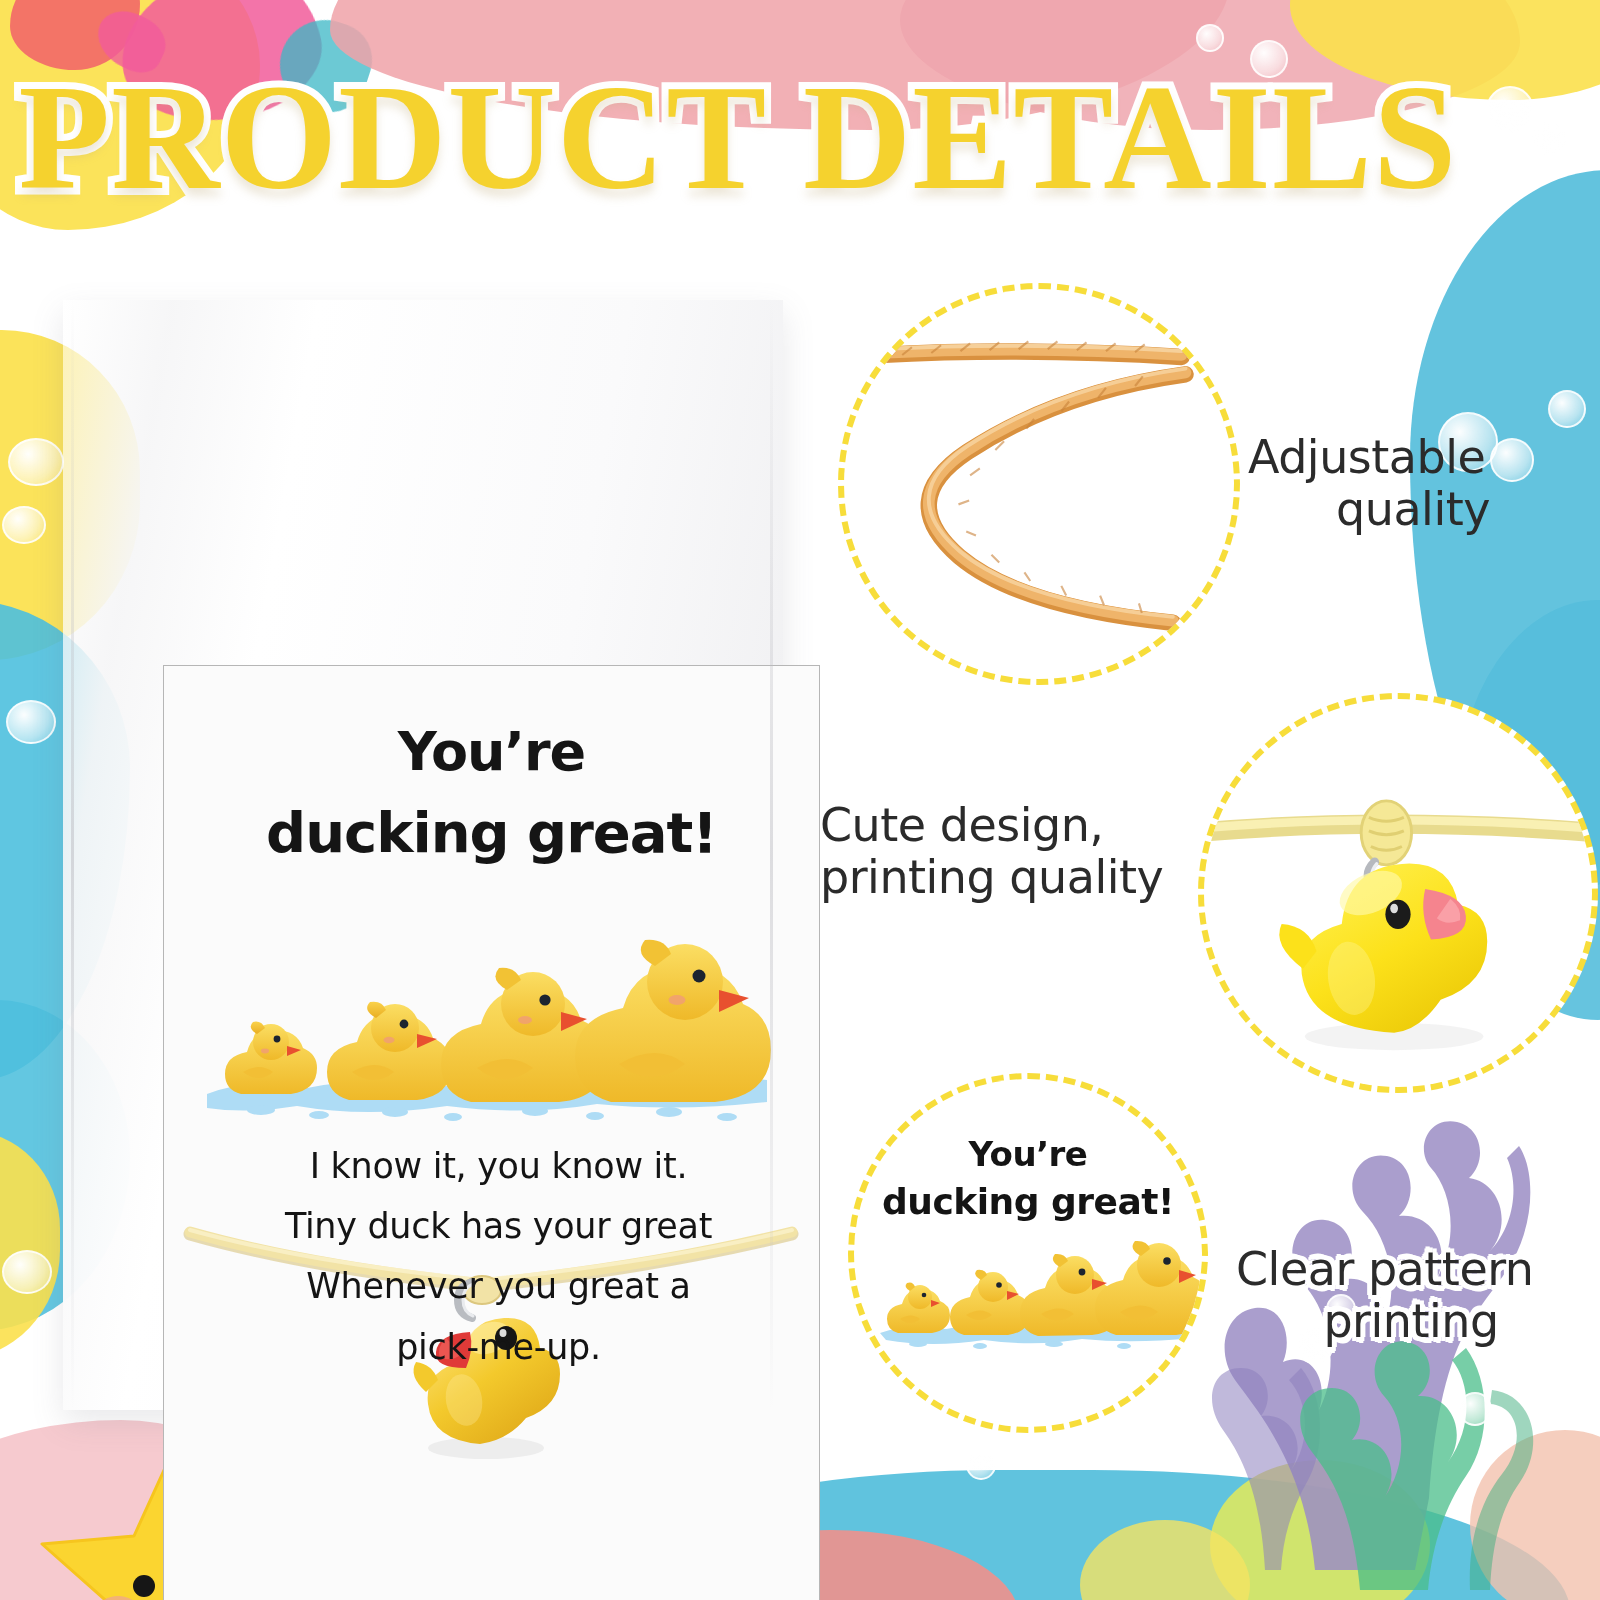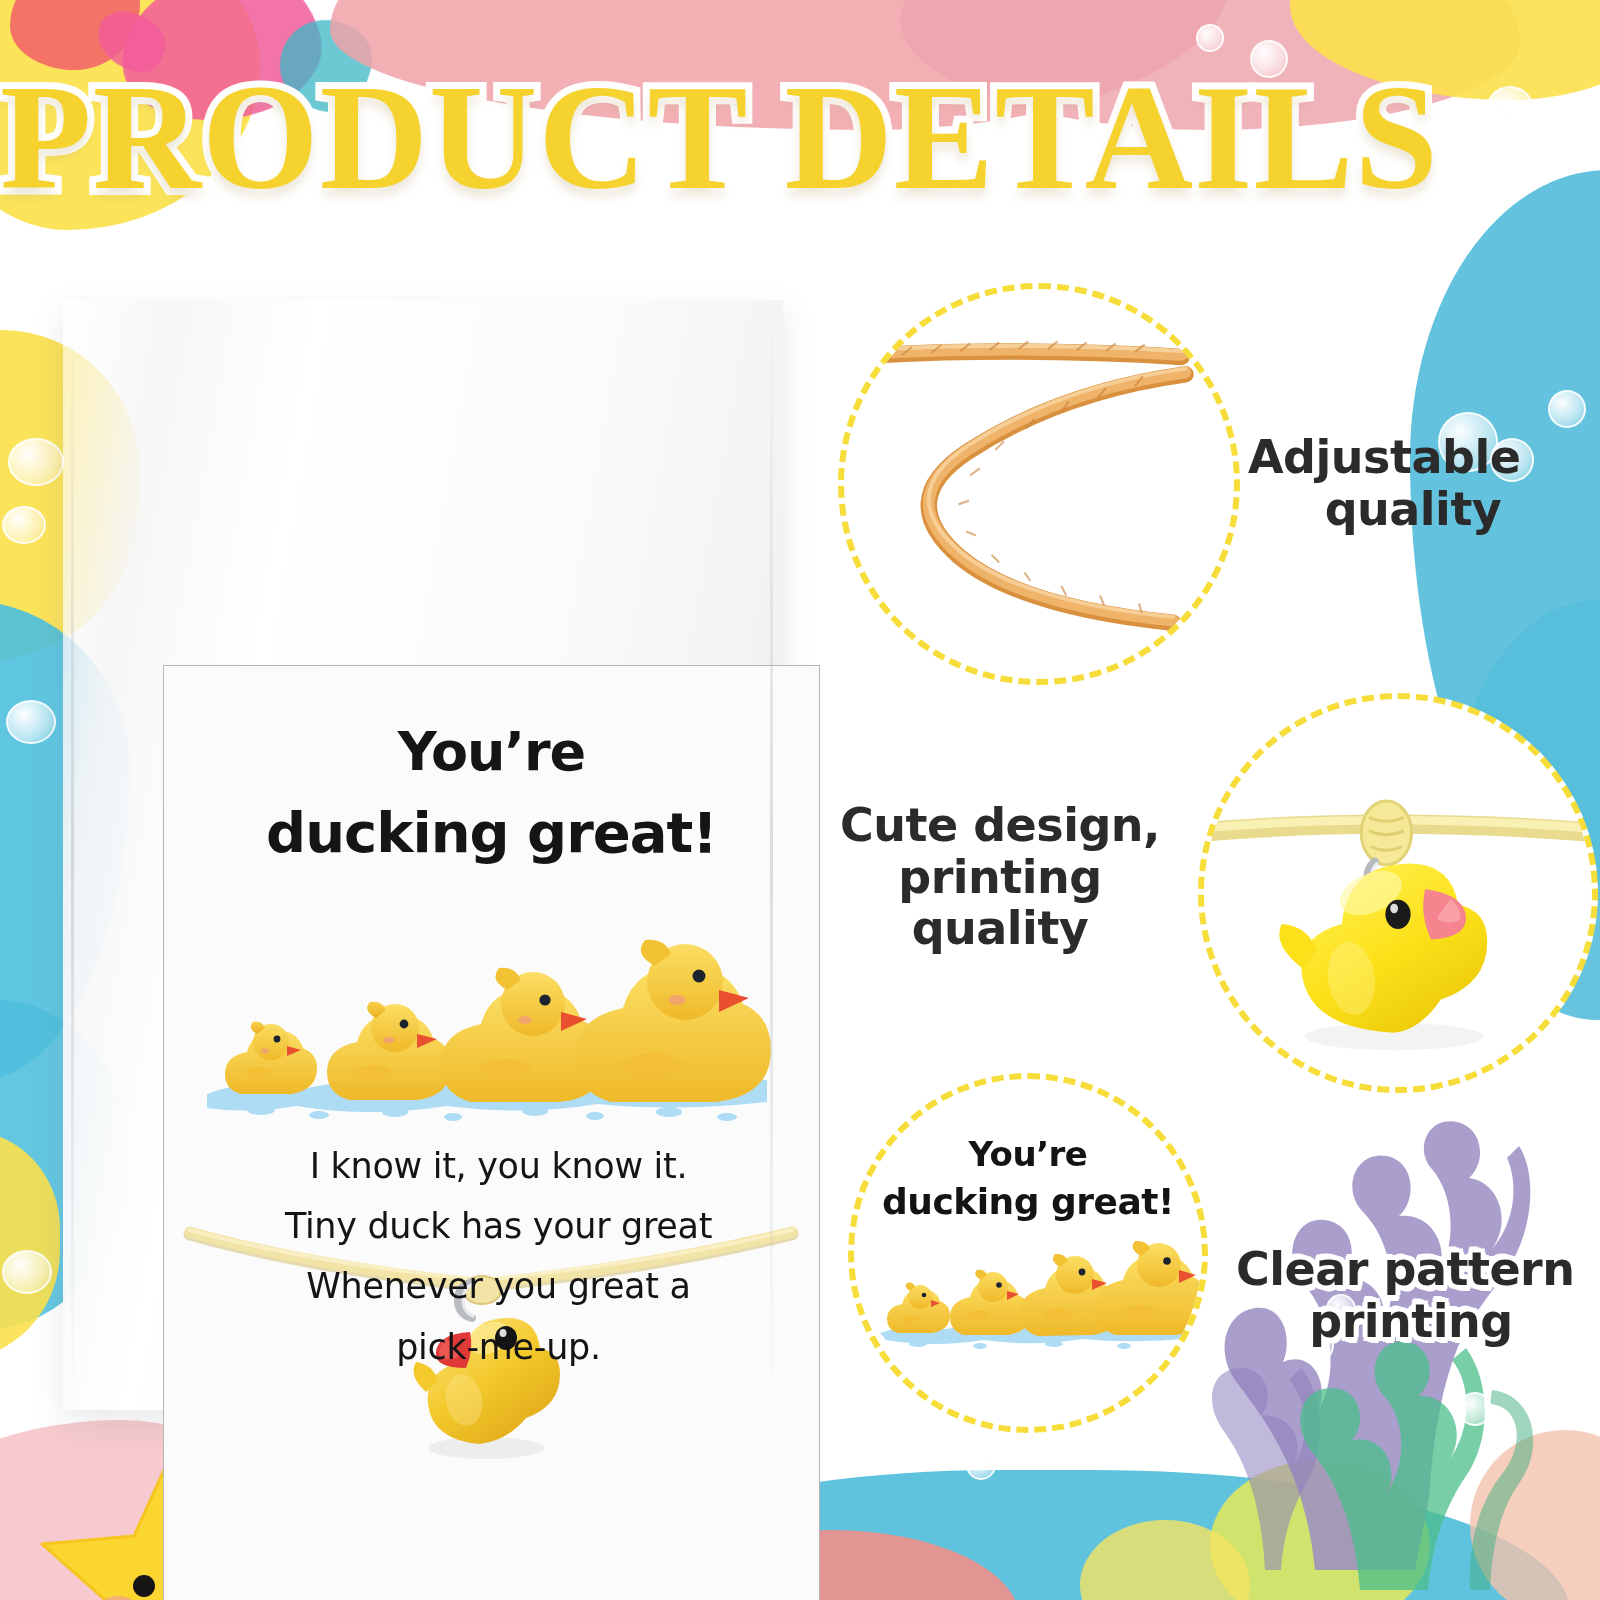--- a/index.html
+++ b/index.html
@@ -74,21 +74,21 @@
     border-radius:50%;opacity:.8;}
   #b-peach{left:1470px;top:1430px;width:190px;height:190px;background:#F3C2AE;
     border-radius:50%;opacity:.8;}
 
   .bubble{position:absolute;border-radius:50%;
     background:radial-gradient(circle at 35% 32%, rgba(255,255,255,.98), rgba(255,255,255,.55) 60%, rgba(255,255,255,.12) 100%);
     border:2px solid rgba(255,255,255,.85);}
 
   
   #title{
-    position:absolute;left:0;top:62px;width:1476px;text-align:left;
+    position:absolute;left:0;top:62px;width:1476px;text-align:center;
     font-family:"Liberation Serif",serif;font-weight:bold;
     font-size:150px;letter-spacing:1px;line-height:1;
     color:#F5D22E;
     -webkit-text-stroke:14px #ffffff;paint-order:stroke fill;
     text-shadow:0 8px 10px rgba(190,170,120,.28);
     white-space:nowrap;
   }
 
   
   #bag{
@@ -129,25 +129,25 @@
   .circle{
     position:absolute;border-radius:50%;
     border:6px dashed #F7DD3A;background:#ffffff;
     box-sizing:border-box;overflow:hidden;
   }
   #circle-cord{left:838px;top:283px;width:402px;height:402px;}
   #circle-charm{left:1198px;top:693px;width:400px;height:400px;}
   #circle-print{left:848px;top:1073px;width:360px;height:360px;}
 
   .feat-label{
-    position:absolute;font-family:"DejaVu Sans",sans-serif;font-weight:bold;
+    position:absolute;font-family:"DejaVu Sans",sans-serif;font-weight:normal;
     color:#2B2B2B;font-size:46px;line-height:1.12;letter-spacing:-.5px;
   }
   #label-adjustable{left:1248px;top:432px;width:330px;text-align:left;}
-  #label-cute{left:820px;top:800px;width:360px;text-align:center;}
+  #label-cute{left:820px;top:800px;width:360px;text-align:left;}
   #label-clear{left:1236px;top:1244px;width:350px;text-align:left;
     text-shadow:
       -4px -4px 0 #fff, 4px -4px 0 #fff, -4px 4px 0 #fff, 4px 4px 0 #fff,
       -5px 0 0 #fff, 5px 0 0 #fff, 0 -5px 0 #fff, 0 5px 0 #fff,
       -3px -6px 0 #fff, 3px 6px 0 #fff;}
 
   .circ-head{
     position:absolute;width:100%;text-align:center;
     font-family:"DejaVu Sans",sans-serif;font-weight:bold;color:#141414;
     line-height:1.05;letter-spacing:-.5px;

